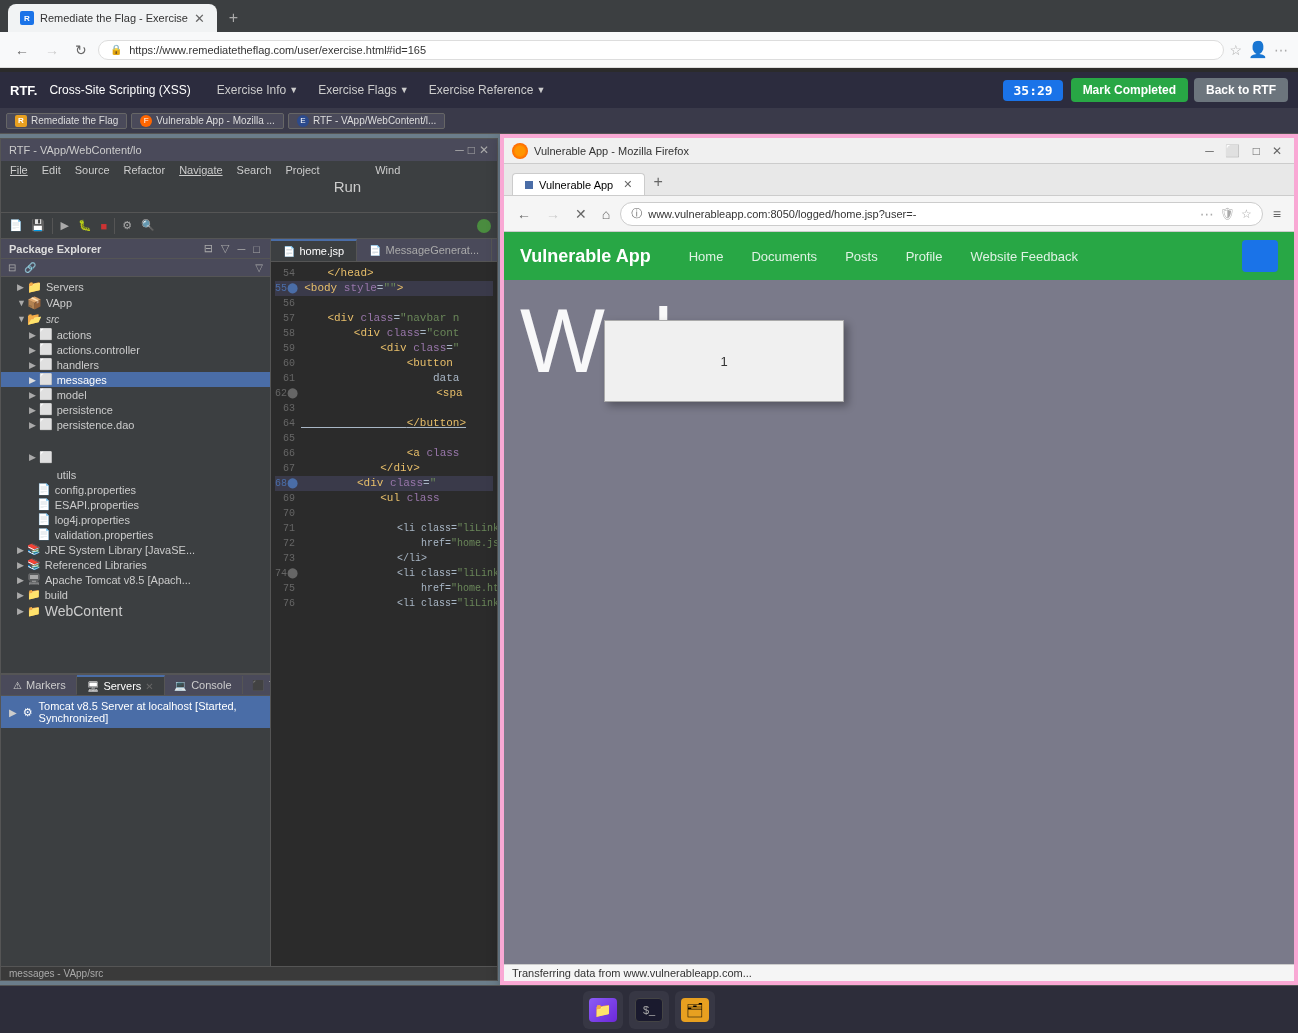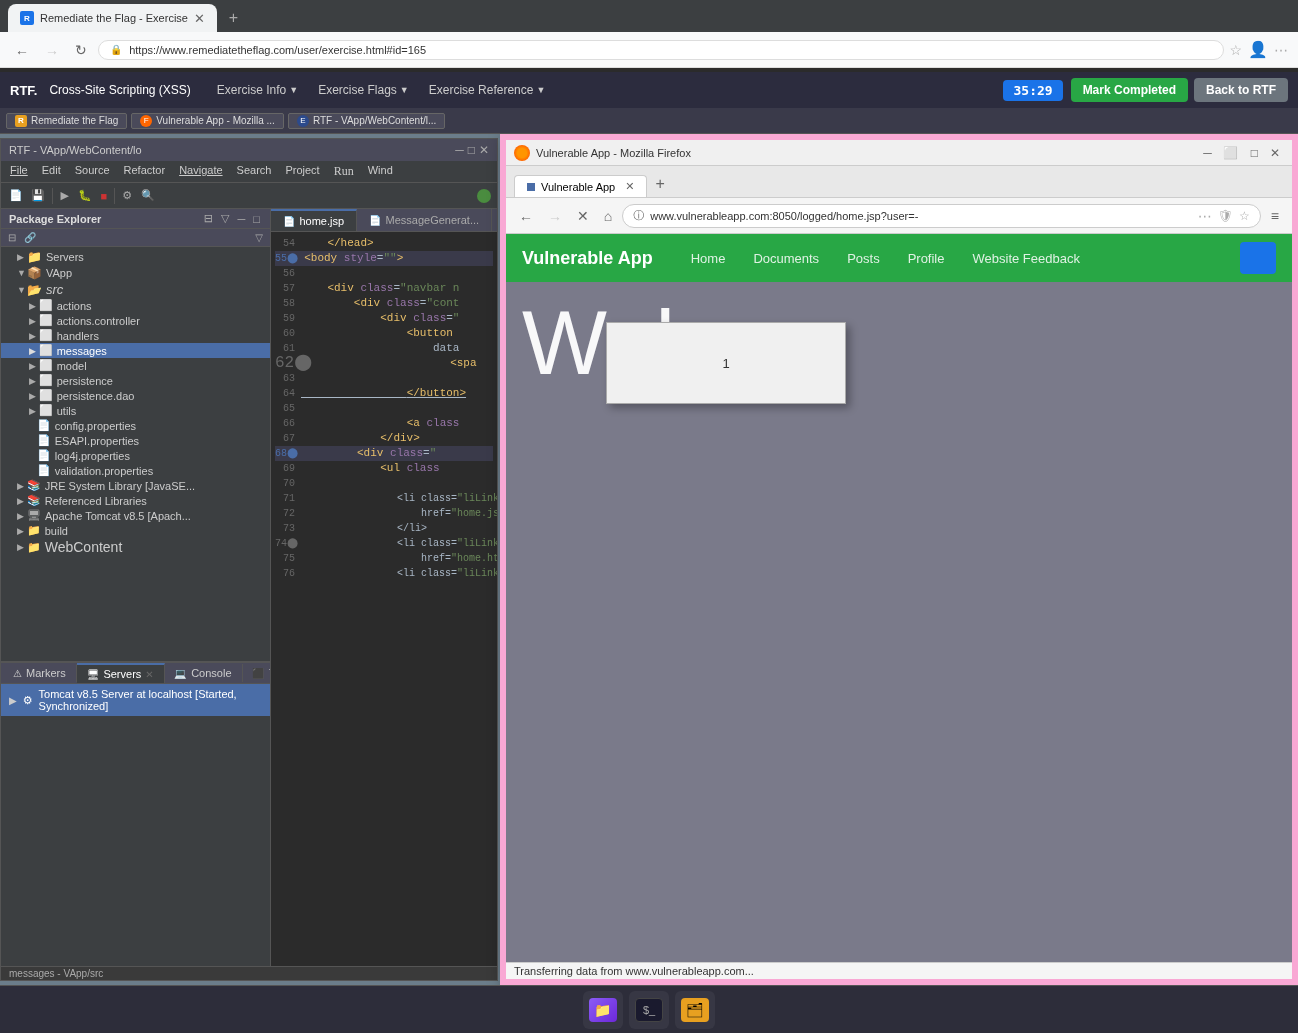--- a/index.html
+++ b/index.html
@@ -104,21 +104,21 @@
     </div>
 
     <div style="background:#3c3f41;display:flex;padding:1px 2px;border-bottom:1px solid #555;flex-wrap:nowrap;">
       <span style="color:#ccc;padding:2px 7px;font-size:11px;cursor:pointer;text-decoration:underline;">File</span>
       <span style="color:#ccc;padding:2px 7px;font-size:11px;cursor:pointer;">Edit</span>
       <span style="color:#ccc;padding:2px 7px;font-size:11px;cursor:pointer;">Source</span>
       <span style="color:#ccc;padding:2px 7px;font-size:11px;cursor:pointer;">Refactor</span>
       <span style="color:#ccc;padding:2px 7px;font-size:11px;cursor:pointer;text-decoration:underline;">Navigate</span>
       <span style="color:#ccc;padding:2px 7px;font-size:11px;cursor:pointer;">Search</span>
       <span style="color:#ccc;padding:2px 7px;font-size:11px;cursor:pointer;">Project</span>
-      <span style="color:#ccc;padding:2px 7px;font-size:12px;cursor:pointer;font-family:Liberation Serif, serif;">Run</span>
+      <span style="color:#ccc;padding:16px 7px;font-size:15px;cursor:pointer;">Run</span>
       <span style="color:#ccc;padding:2px 7px;font-size:11px;cursor:pointer;">Wind</span>
     </div>
 
     <div style="background:#3c3f41;display:flex;align-items:center;padding:2px 4px;gap:1px;border-bottom:1px solid #555;height:26px;flex-wrap:wrap;">
       <button style="background:none;border:none;color:#aaa;cursor:pointer;padding:2px 4px;font-size:11px;border-radius:2px;">📄</button>
       <button style="background:none;border:none;color:#aaa;cursor:pointer;padding:2px 4px;font-size:11px;border-radius:2px;">💾</button>
       <div style="width:1px;height:16px;background:#555;margin:0 2px;"></div>
       <button style="background:none;border:none;color:#aaa;cursor:pointer;padding:2px 4px;font-size:11px;">▶</button>
       <button style="background:none;border:none;color:#aaa;cursor:pointer;padding:2px 4px;font-size:11px;">🐛</button>
       <button style="background:none;border:none;color:#cc3333;cursor:pointer;padding:2px 4px;font-size:11px;">■</button>
@@ -161,21 +161,21 @@
             <div style="display:flex;align-items:center;padding:1px 4px;cursor:pointer;color:#ccc;font-size:11px;">
               <span style="display:inline-block;width:12px;"></span>
               <span style="color:#aaa;font-size:9px;width:10px;">▼</span>
               <span style="color:#7ec8e3;margin-right:4px;font-size:12px;">📦</span>
               <span style="color:#ccc;font-size:11px;">VApp</span>
             </div>
 
             <div style="display:flex;align-items:center;padding:1px 4px;padding-left:16px;cursor:pointer;color:#ccc;font-size:11px;">
               <span style="color:#aaa;font-size:9px;width:10px;">▼</span>
               <span style="color:#7ec8e3;margin-right:4px;font-size:12px;">📂</span>
-              <span style="color:#ccc;font-size:13px;font-style:italic;">src</span>
+              <span style="color:#ccc;font-size:10px;font-style:italic;">src</span>
             </div>
 
             <div style="display:flex;align-items:center;padding:1px 4px;padding-left:28px;cursor:pointer;color:#ccc;font-size:11px;">
               <span style="color:#aaa;font-size:9px;width:10px;">▶</span>
               <span style="color:#7ec8e3;margin-right:4px;font-size:11px;">⬜</span>
               <span style="color:#ccc;font-size:11px;">actions</span>
             </div>
 
             <div style="display:flex;align-items:center;padding:1px 4px;padding-left:28px;cursor:pointer;color:#ccc;font-size:11px;">
               <span style="color:#aaa;font-size:9px;width:10px;">▶</span>
@@ -209,21 +209,21 @@
 
             <div style="display:flex;align-items:center;padding:1px 4px;padding-left:28px;cursor:pointer;color:#ccc;font-size:11px;">
               <span style="color:#aaa;font-size:9px;width:10px;">▶</span>
               <span style="color:#7ec8e3;margin-right:4px;font-size:11px;">⬜</span>
               <span style="color:#ccc;font-size:11px;">persistence.dao</span>
             </div>
 
             <div style="display:flex;align-items:center;padding:1px 4px;padding-left:28px;cursor:pointer;color:#ccc;font-size:11px;">
               <span style="color:#aaa;font-size:9px;width:10px;">▶</span>
               <span style="color:#7ec8e3;margin-right:4px;font-size:11px;">⬜</span>
-              <span style="color:#ccc;font-size:11px;">utils</span>
+              <span style="color:#ccc;font-size:11px;margin-top:36px;">utils</span>
             </div>
 
             <div style="display:flex;align-items:center;padding:1px 4px;padding-left:36px;cursor:pointer;color:#ccc;font-size:11px;">
               <span style="margin-right:4px;font-size:11px;">📄</span>
               <span style="color:#ccc;font-size:11px;">config.properties</span>
             </div>
 
             <div style="display:flex;align-items:center;padding:1px 4px;padding-left:36px;cursor:pointer;color:#ccc;font-size:11px;">
               <span style="margin-right:4px;font-size:11px;">📄</span>
               <span style="color:#ccc;font-size:11px;">ESAPI.properties</span>
@@ -343,21 +343,21 @@
           </div>
           <div style="display:flex;line-height:15px;">
             <span style="color:#666;min-width:26px;text-align:right;padding-right:6px;user-select:none;font-size:10px;">60</span>
             <span style="color:#a9b7c6;white-space:pre;">                <span style="color:#e8bf6a;">&lt;button</span></span>
           </div>
           <div style="display:flex;line-height:15px;">
             <span style="color:#666;min-width:26px;text-align:right;padding-right:6px;user-select:none;font-size:10px;">61</span>
             <span style="color:#a9b7c6;white-space:pre;">                    data</span>
           </div>
           <div style="display:flex;line-height:15px;">
-            <span style="color:#666;min-width:26px;text-align:right;padding-right:6px;user-select:none;font-size:16px;">62⬤</span>
+            <span style="color:#666;min-width:26px;text-align:right;padding-right:6px;user-select:none;font-size:10px;">62⬤</span>
             <span style="color:#a9b7c6;white-space:pre;">                    <span style="color:#e8bf6a;">&lt;spa</span></span>
           </div>
           <div style="display:flex;line-height:15px;">
             <span style="color:#666;min-width:26px;text-align:right;padding-right:6px;user-select:none;font-size:10px;">63</span>
             <span> </span>
           </div>
           <div style="display:flex;line-height:15px;">
             <span style="color:#666;min-width:26px;text-align:right;padding-right:6px;user-select:none;font-size:10px;">64</span>
             <span style="color:#a9b7c6;white-space:pre;text-decoration:underline;">                <span style="color:#e8bf6a;">&lt;/button&gt;</span></span>
           </div>
@@ -411,21 +411,21 @@
           </div>
         </div>
       </div>
     </div>
 
     <div style="background:#3a3a3a;color:#aaa;font-size:10px;padding:1px 8px;border-top:1px solid #555;display:flex;align-items:center;">
       <span>messages - VApp/src</span>
     </div>
   </div>
 
-  <div style="position:absolute;top:0;left:500px;right:0;bottom:0;background:#fff;border:6px solid #f9a8d4;box-shadow:4px 4px 15px rgba(0,0,0,0.4);display:flex;flex-direction:column;">
+  <div style="position:absolute;top:0;left:500px;right:0;bottom:0;background:#fff;border:4px solid #f9a8d4;box-shadow:4px 4px 15px rgba(0,0,0,0.4);display:flex;flex-direction:column;">
 
     <div style="background:#f0f0f0;padding:3px 8px;font-size:12px;color:#333;display:flex;align-items:center;justify-content:space-between;border-bottom:1px solid #ccc;height:26px;">
       <div style="display:flex;align-items:center;gap:6px;">
         <div style="width:16px;height:16px;background:radial-gradient(circle,#ff9500 40%,#ff6600 70%);border-radius:50%;"></div>
         <span style="font-size:11px;">Vulnerable App - Mozilla Firefox</span>
       </div>
       <div style="display:flex;gap:4px;">
         <button style="background:none;border:none;cursor:pointer;font-size:12px;color:#666;padding:0 4px;">─</button>
         <button style="background:none;border:none;cursor:pointer;font-size:12px;color:#666;padding:0 4px;">⬜</button>
         <button style="background:none;border:none;cursor:pointer;font-size:12px;color:#666;padding:0 4px;">□</button>

